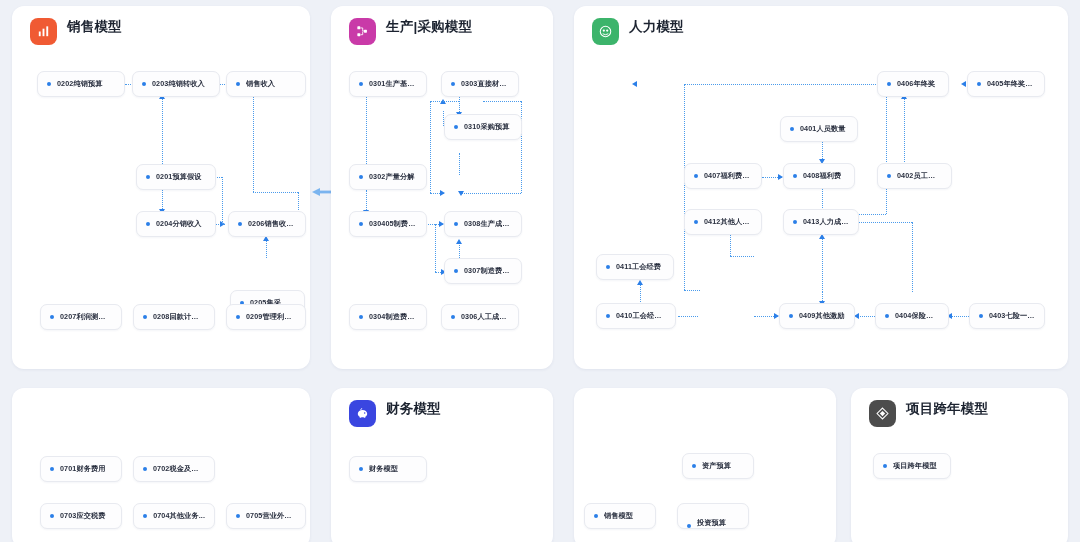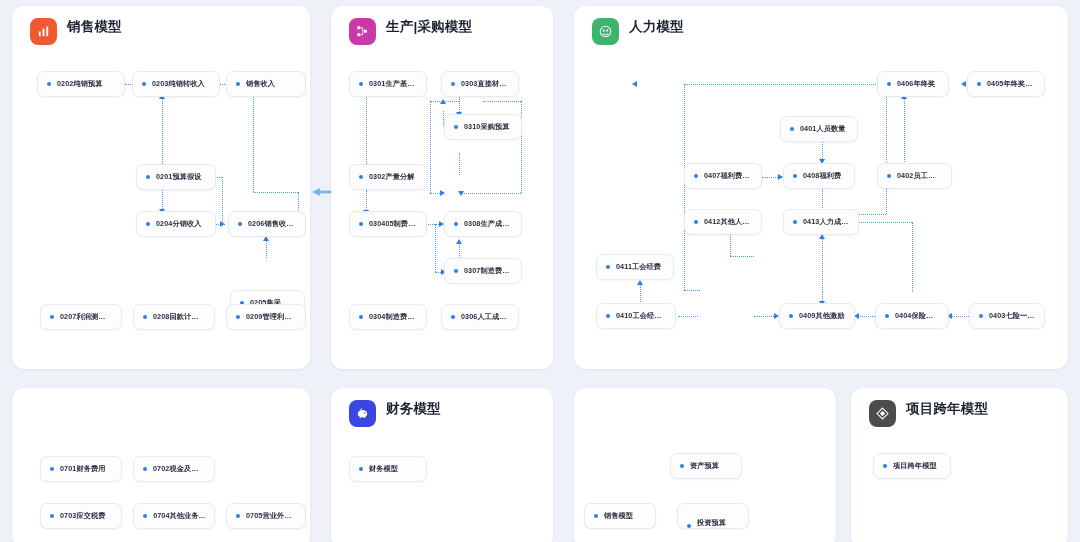--- a/index.html
+++ b/index.html
@@ -425,21 +425,21 @@
       </div>
       <div class="panel-title">财务模型</div>
     </div>
     <div class="node" style="left:18px; top:68px; width:78px;">
       <span class="dot"></span>
       <span class="label">财务模型</span>
     </div>
   </div>
 
   <div class="panel" style="left:574px; top:388px; width:262px; height:160px;">
-    <div class="node" style="left:96px; top:65px; width:72px;">
+    <div class="node" style="left:108px; top:65px; width:72px;">
       <span class="dot"></span>
       <span class="label">资产预算</span>
     </div>
     <div class="node" style="left:10px; top:115px; width:72px;">
       <span class="dot"></span>
       <span class="label">销售模型</span>
     </div>
     <div class="node" style="left:103px; top:115px; width:72px;align-items:flex-end;">
       <span class="dot"></span>
       <span class="label">投资预算</span>

